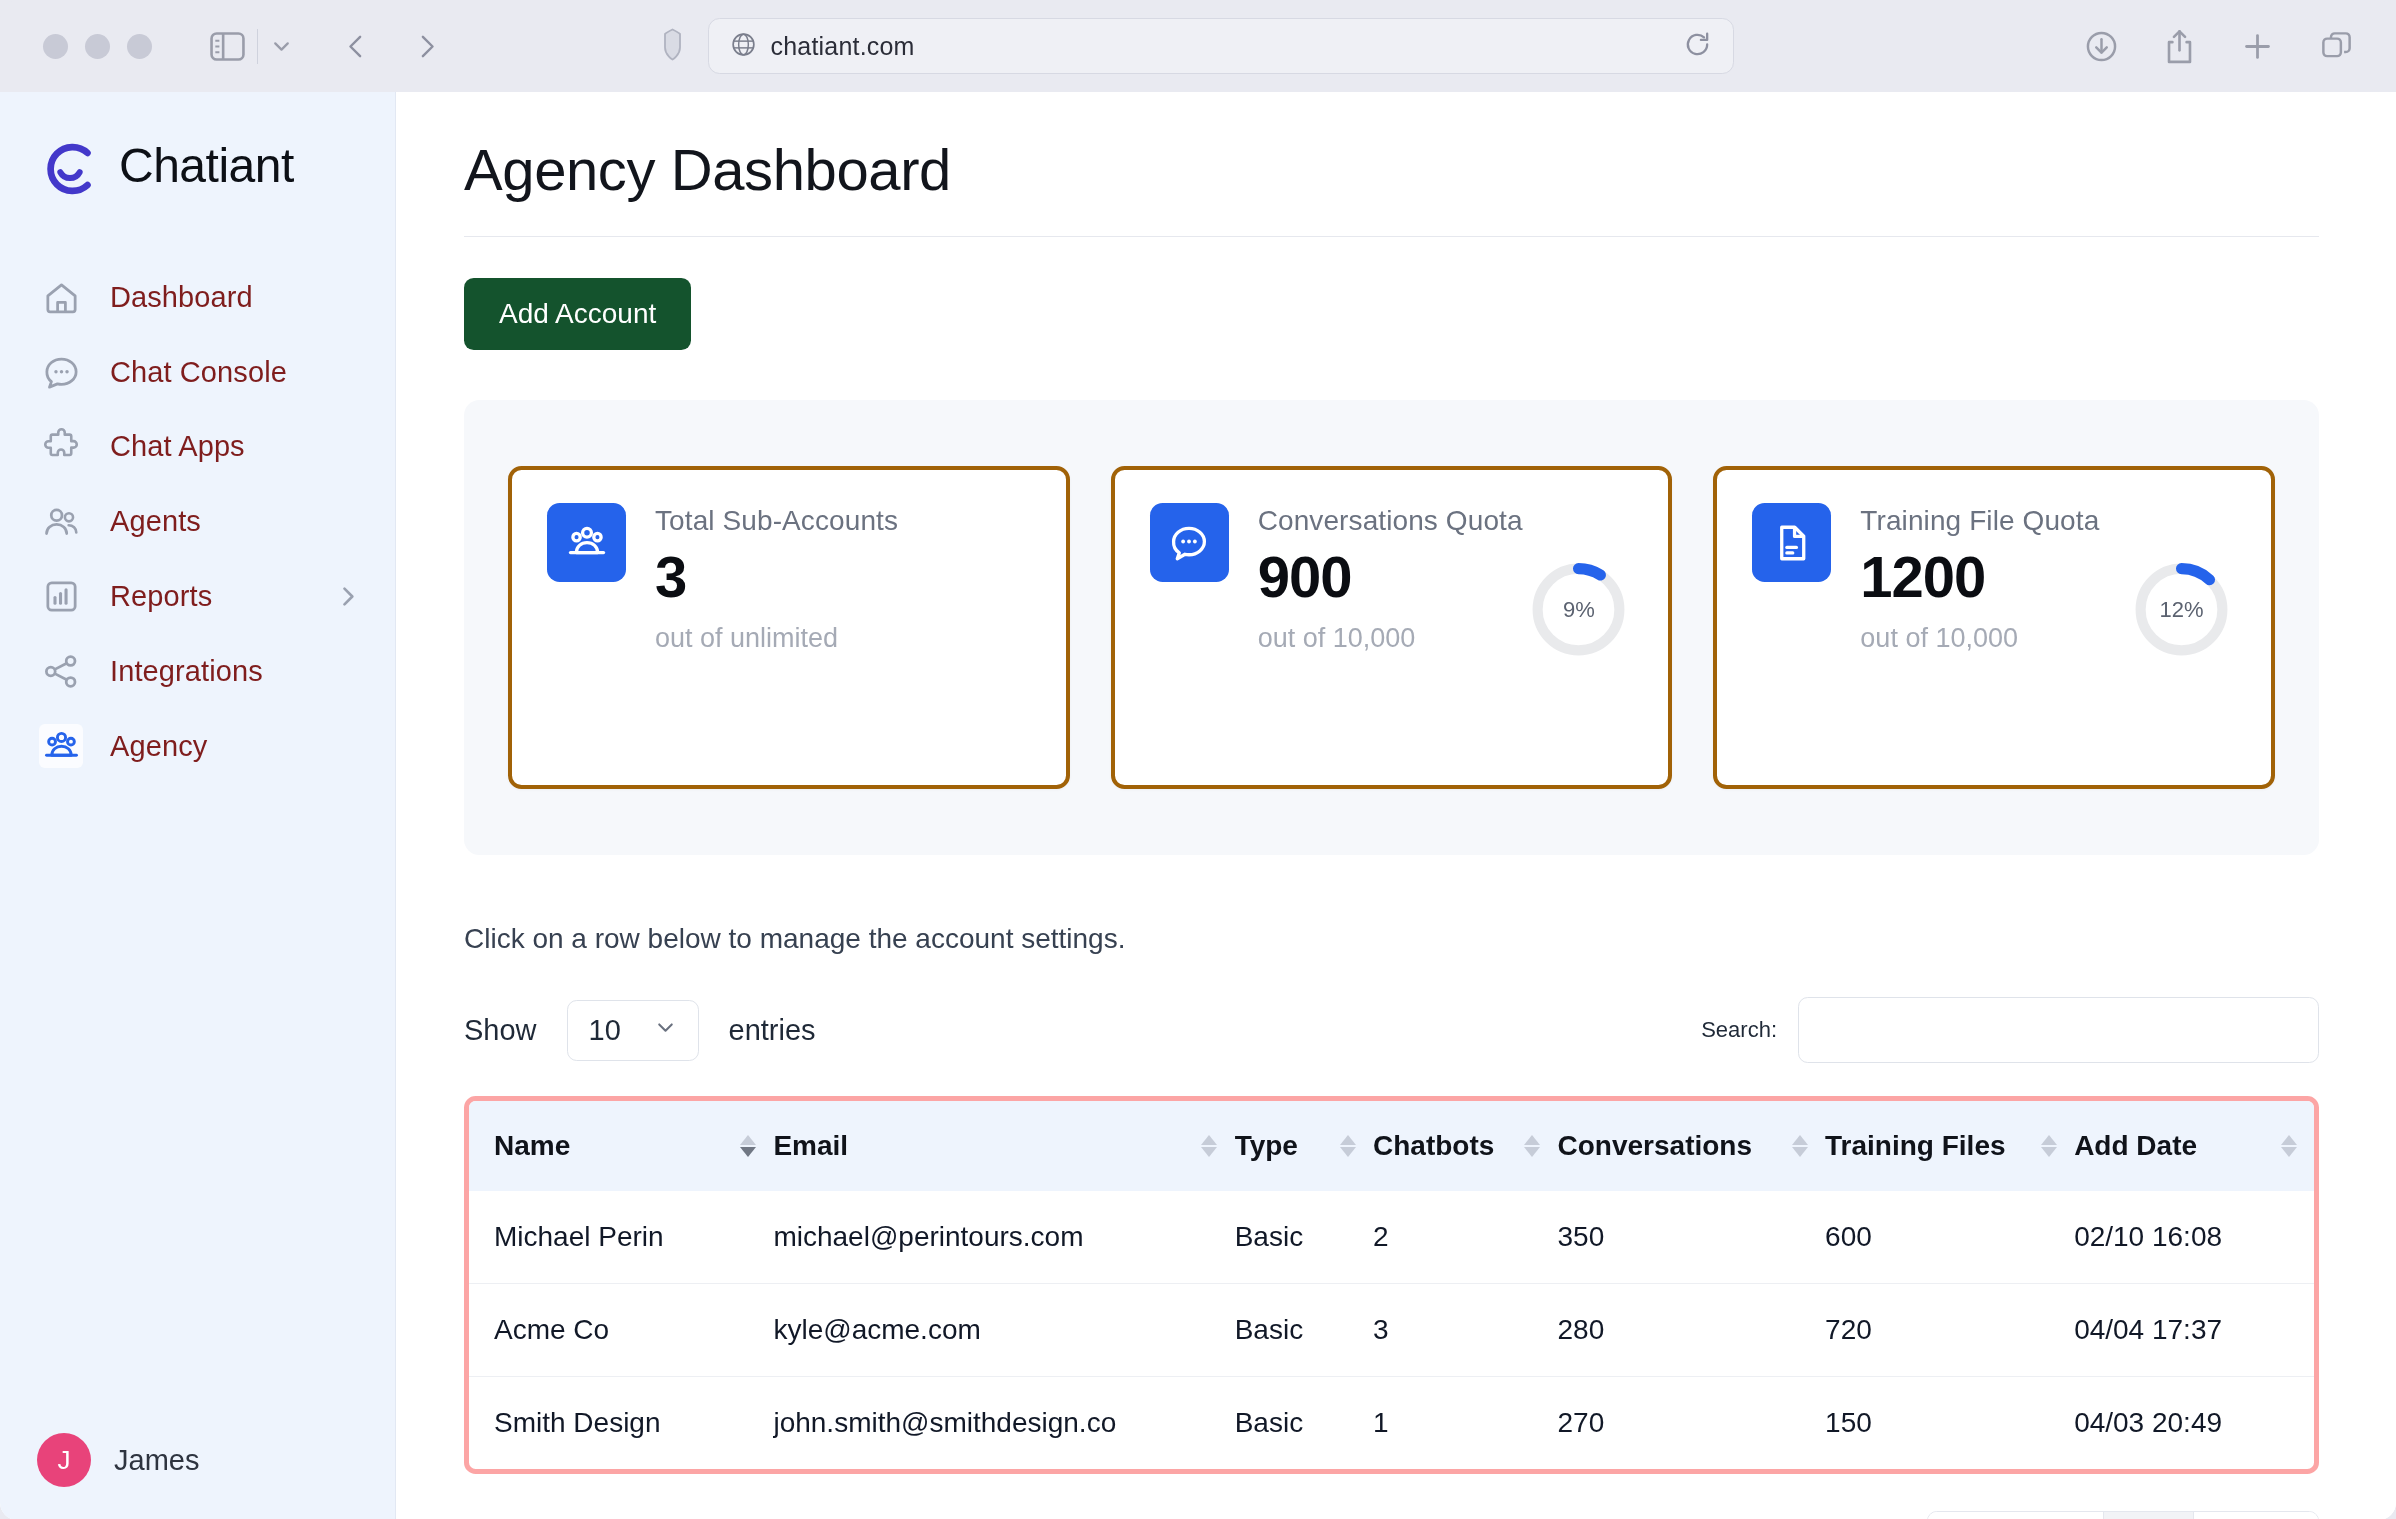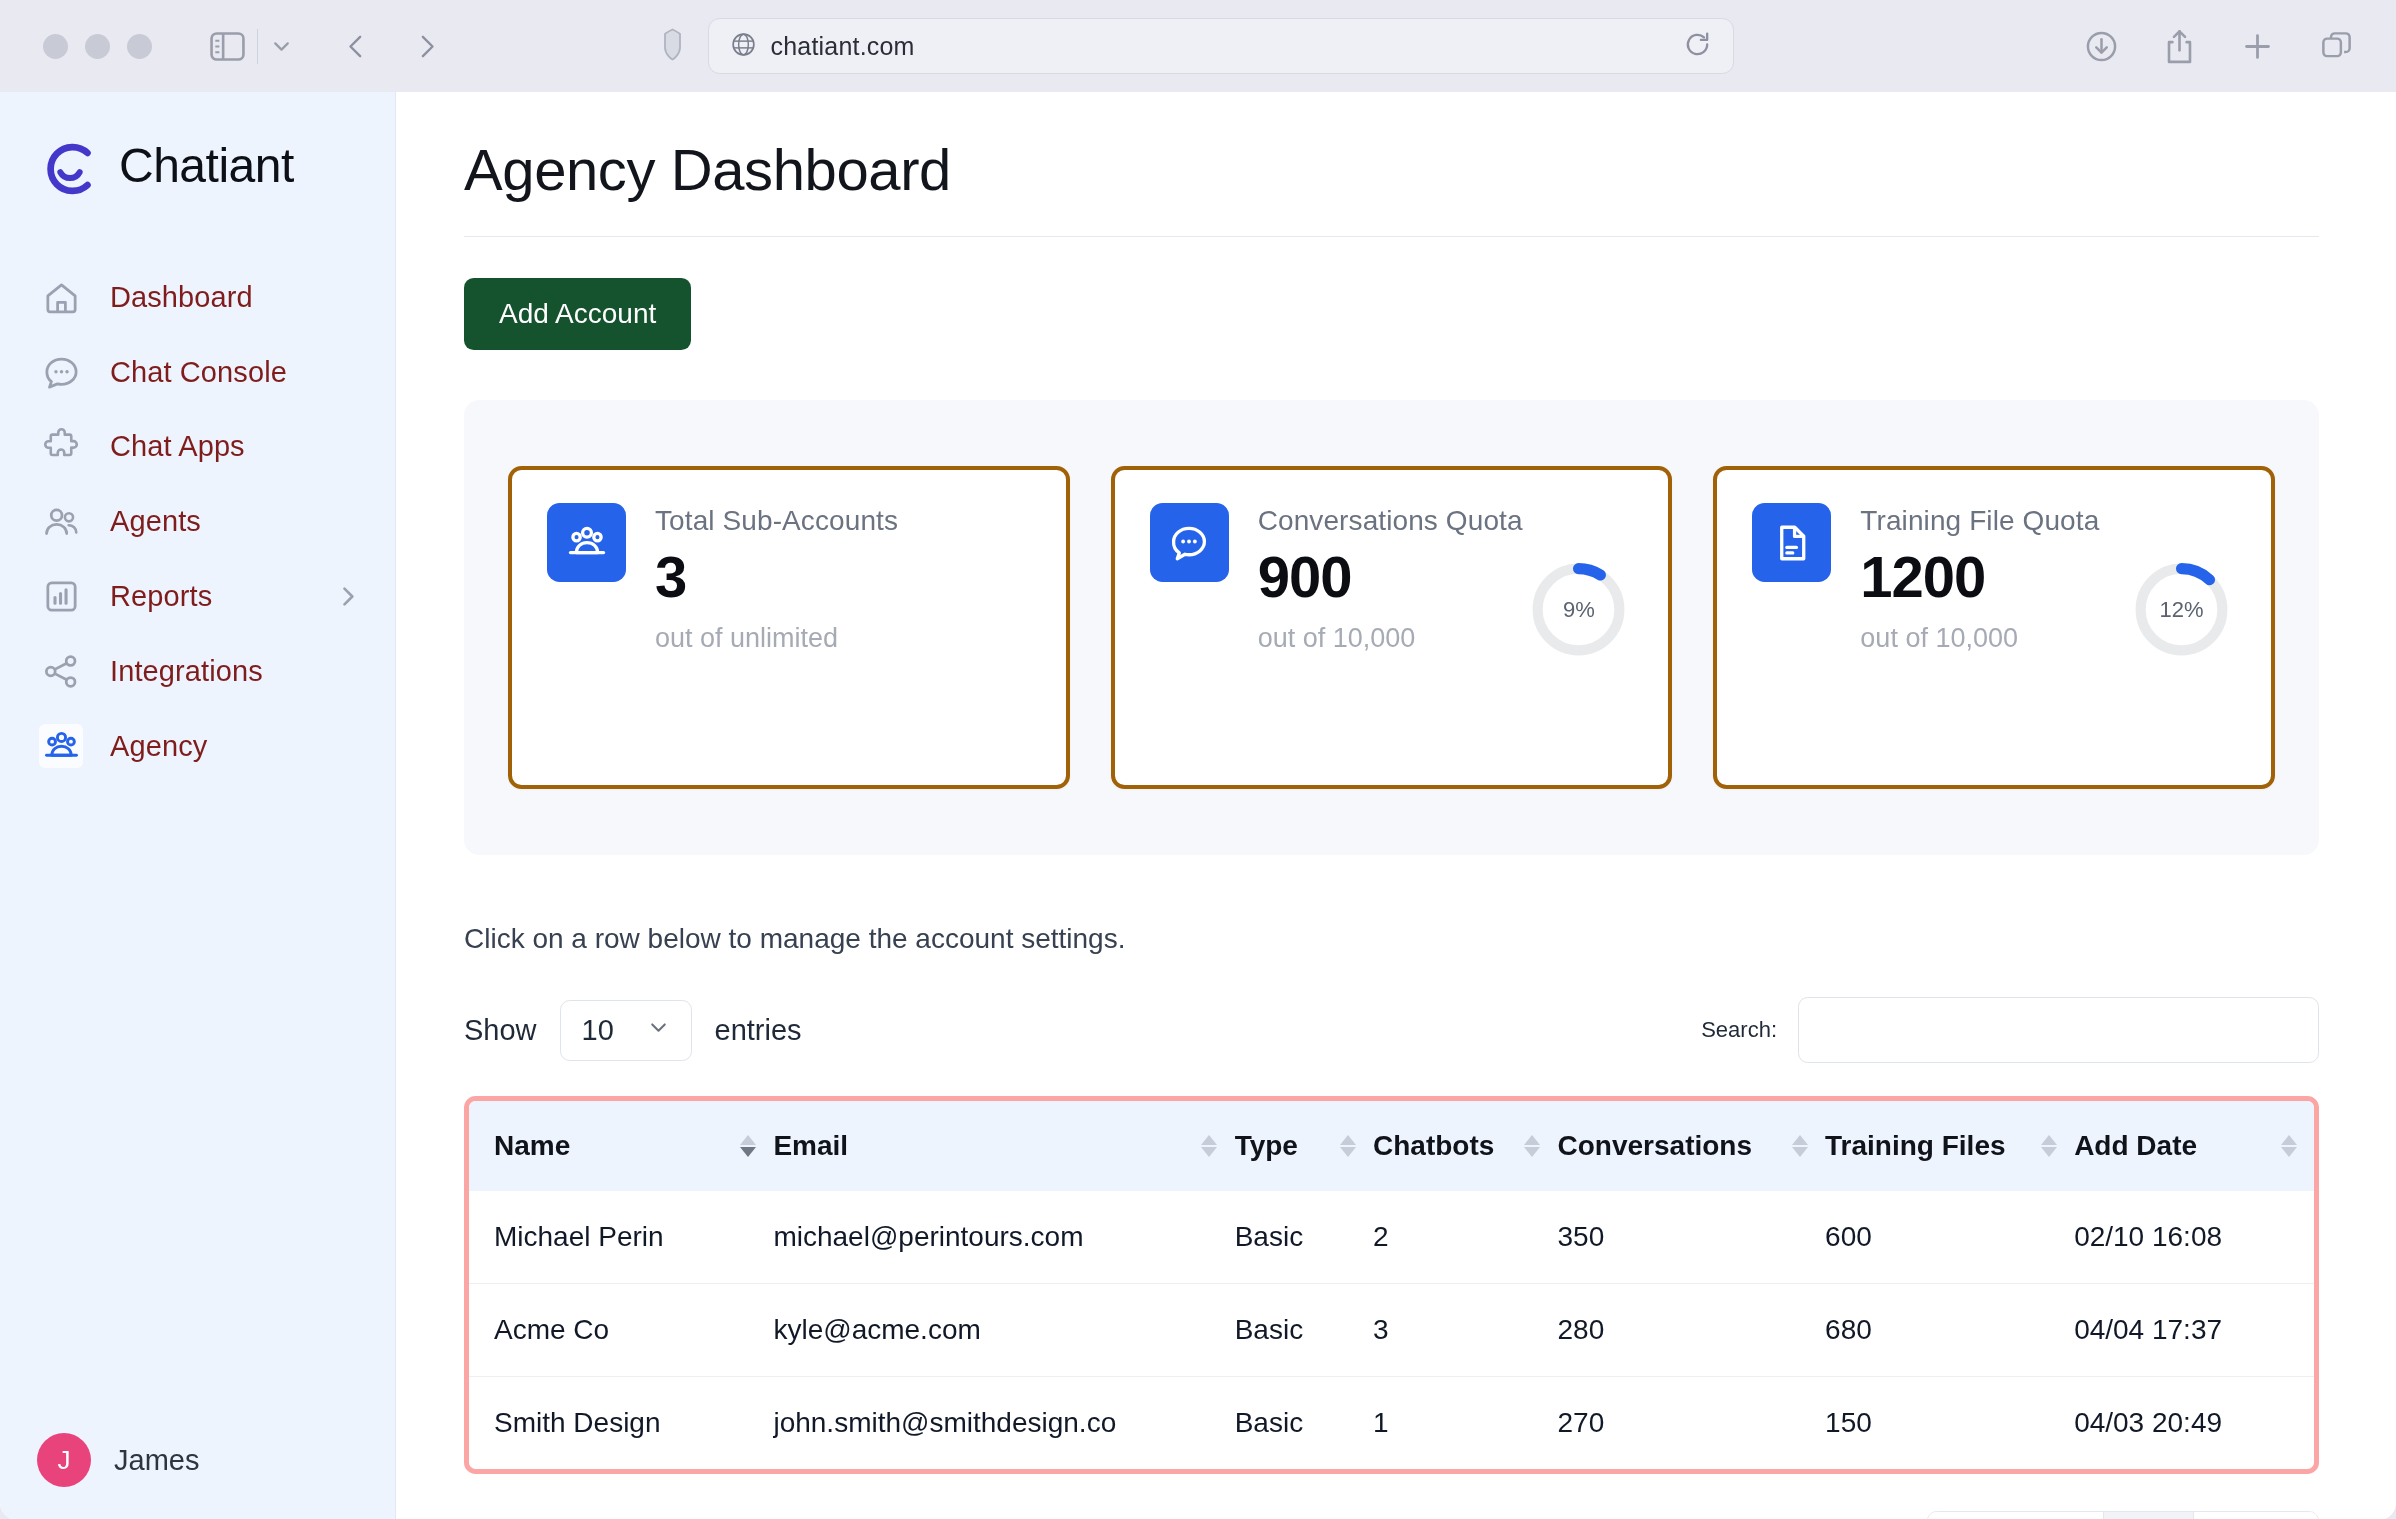--- a/index.html
+++ b/index.html
@@ -128,21 +128,21 @@
   .ring { position: absolute; right: 39px; top: 89px; width: 101px; height: 101px; }
   .ring-pct {
     position: absolute; inset: 0;
     display: flex; align-items: center; justify-content: center;
     font-size: 22px; color: #5b6270;
   }
 
   
   .hint { margin-top: 68px; font-size: 28px; color: #374151; }
   .tbl-controls { margin-top: 42px; display: flex; align-items: center; }
-  .show-group { display: flex; align-items: center; gap: 23px; font-size: 29px; color: #1f2937; }
+  .show-group { display: flex; align-items: center; gap: 30px; font-size: 29px; color: #1f2937; }
   .select-wrap { position: relative; }
   select.entries {
     appearance: none; -webkit-appearance: none;
     font-family: inherit; font-size: 29px; color: #1f2937;
     background: #fff; border: 1px solid #dfe3ea; border-radius: 9.7px;
     padding: 13.5px 60px 13.5px 21px; cursor: pointer;
   }
   .select-chev { position: absolute; right: 21px; top: 50%; transform: translateY(-50%); pointer-events: none; color: #6b7280; }
   .search-group { margin-left: auto; display: flex; align-items: center; gap: 21px; }
   .search-label { font-size: 22px; color: #1f2937; }
@@ -576,21 +576,21 @@
                 <td>350</td>
                 <td>600</td>
                 <td>02/10 16:08</td>
               </tr>
               <tr>
                 <td>Acme Co</td>
                 <td>kyle@acme.com</td>
                 <td>Basic</td>
                 <td>3</td>
                 <td>280</td>
-                <td>680</td>
+                <td>720</td>
                 <td>04/04 17:37</td>
               </tr>
               <tr>
                 <td>Smith Design</td>
                 <td>john.smith@smithdesign.co</td>
                 <td>Basic</td>
                 <td>1</td>
                 <td>270</td>
                 <td>150</td>
                 <td>04/03 20:49</td>

